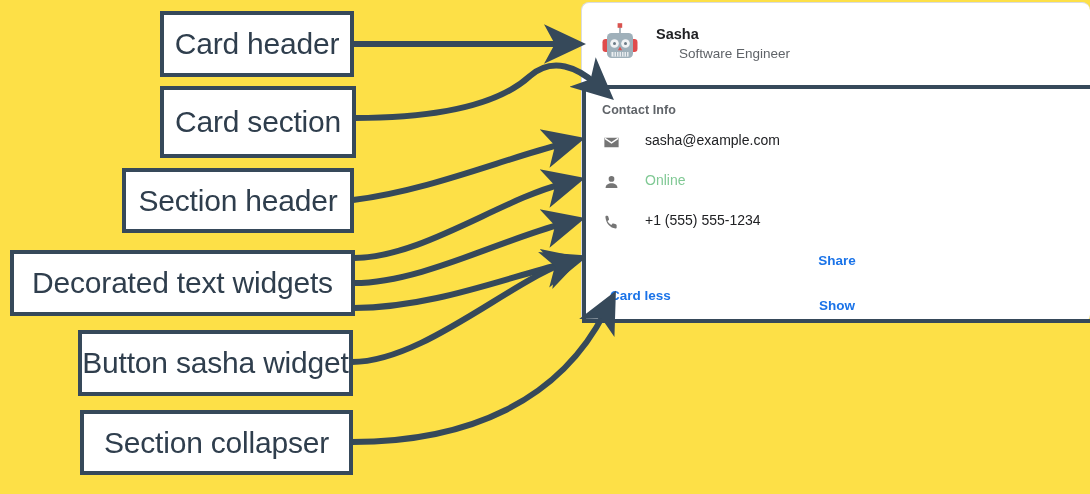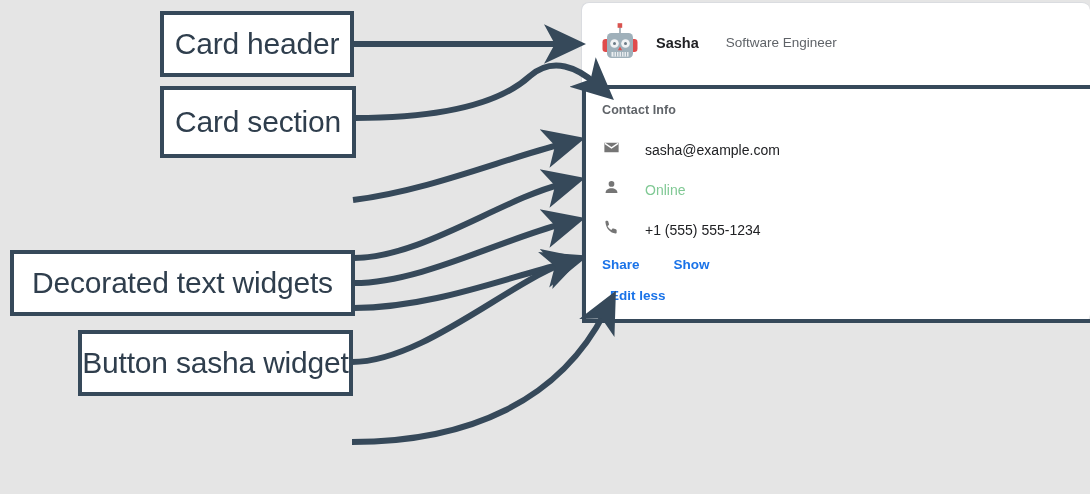--- a/index.html
+++ b/index.html
@@ -7,21 +7,21 @@
     padding: 0;
     background: #ffffff;
   }
   body {
     font-family: "Liberation Sans", sans-serif;
   }
   #stage {
     position: relative;
     width: 1090px;
     height: 494px;
-    background: #e5e5e5;
+    background: #fde047;
     overflow: hidden;
   }
 
   
   .anno-box {
     position: absolute;
     box-sizing: border-box;
     border: 4px solid #36495a;
     background: #ffffff;
     color: #2f3e4d;
@@ -64,21 +64,21 @@
     gap: 14px;
     height: 84px;
     box-sizing: border-box;
   }
   .avatar {
     width: 44px;
     height: 44px;
     flex: 0 0 44px;
     position: relative;
   }
-  .hdr-text { display: flex; flex-direction: row; gap: 4px; }
+  .hdr-text { display: flex; flex-direction: column; gap: 4px; }
   .hdr-title {
     font-size: 14.5px;
     font-weight: bold;
     color: #202124;
     line-height: 1.1;
   }
   .hdr-sub {
     font-size: 13.5px;
     color: #5f6368;
     line-height: 1.1;
@@ -91,21 +91,21 @@
   .section-header {
     font-size: 12.5px;
     font-weight: bold;
     color: #5f6368;
     padding: 0 16px 0 20px;
     margin-bottom: 16px;
     letter-spacing: 0.1px;
   }
   .text-widget {
     display: flex;
-    align-items: flex-end;
+    align-items: flex-start;
     padding: 0 16px 0 20px;
     height: 24px;
     margin-bottom: 16px;
   }
   .tw-icon {
     width: 22px;
     flex: 0 0 22px;
     display: flex;
     align-items: center;
     color: #757575;
@@ -118,20 +118,21 @@
   }
   .tw-text.green { color: #81c995; }
 
   .button-list {
     display: flex;
     align-items: center;
     padding: 0 16px 0 18px;
     gap: 30px;
     height: 22px;
     margin-bottom: 11px;
+    flex-direction: column;
   }
   .btn-link {
     font-size: 13.5px;
     font-weight: bold;
     color: #1a73e8;
     cursor: pointer;
     padding: 0 2px;
   }
   .collapser {
     padding: 0 16px 0 28px;
@@ -187,29 +188,35 @@
   </svg>
 
   <div class="anno-box" style="left:160px; top:11px; width:194px; height:66px;">
     <span>Card header</span>
   </div>
 
   <div class="anno-box" style="left:160px; top:86px; width:196px; height:72px;">
     <span>Card section</span>
   </div>
 
+  <div class="anno-box" style="left:122px; top:168px; width:232px; height:65px;">
+    <span>Section header</span>
+  </div>
 
   <div class="anno-box" style="left:10px; top:250px; width:345px; height:66px;">
     <span>Decorated text widgets</span>
   </div>
 
   <div class="anno-box" style="left:78px; top:330px; width:275px; height:66px;">
     <span>Button sasha widget</span>
   </div>
 
+  <div class="anno-box" style="left:80px; top:410px; width:273px; height:65px;">
+    <span>Section collapser</span>
+  </div>
 
   <div id="card">
 
     <div class="card-header">
       <div class="avatar">
         <svg viewBox="0 0 44 44" width="44" height="44">
 
           <line x1="22" y1="11" x2="22" y2="4" stroke="#9aa7b0" stroke-width="1.6"></line>
           <rect x="19.6" y="1.2" width="4.6" height="4.6" fill="#d9534f"></rect>
 
@@ -274,21 +281,21 @@
         </span>
         <span class="tw-text">+1 (555) 555-1234</span>
       </div>
 
       <div class="button-list">
         <span class="btn-link">Share</span>
         <span class="btn-link">Show</span>
       </div>
 
       <div class="collapser">
-        <span class="collapser-link">Edit less</span>
+        <span class="collapser-link">Card less</span>
       </div>
 
     </div>
   </div>
 
   <div id="section-outline"></div>
 
 </div>
 
 </body></html>

